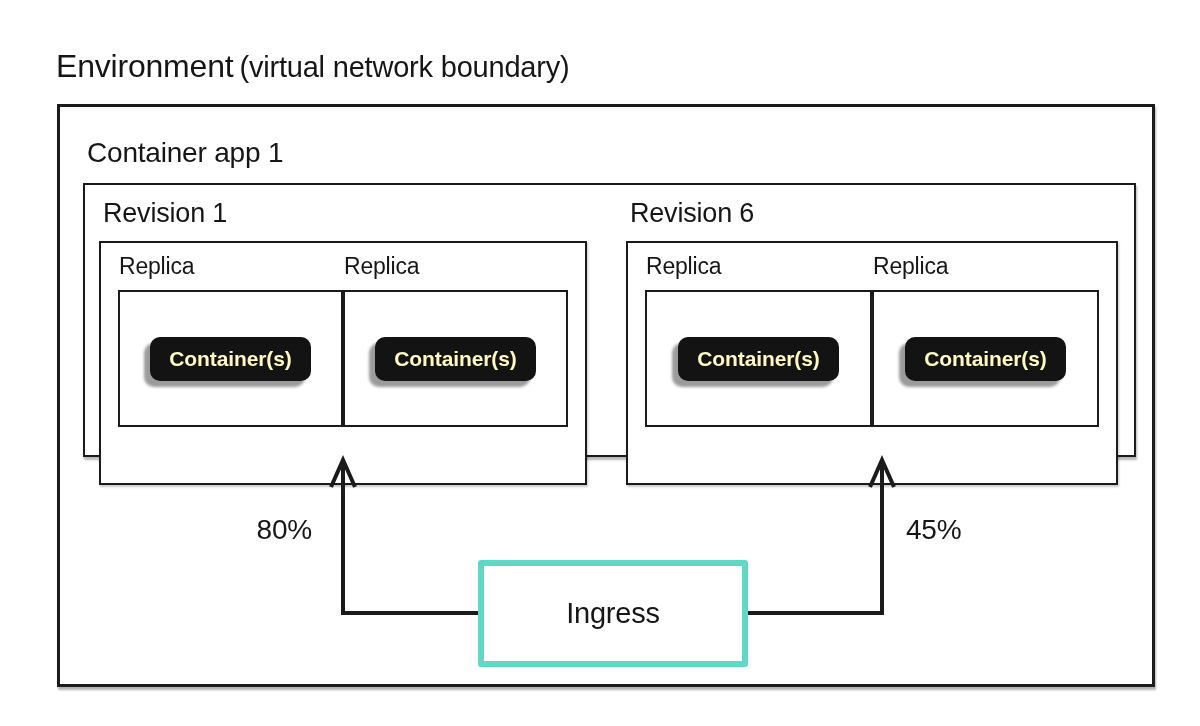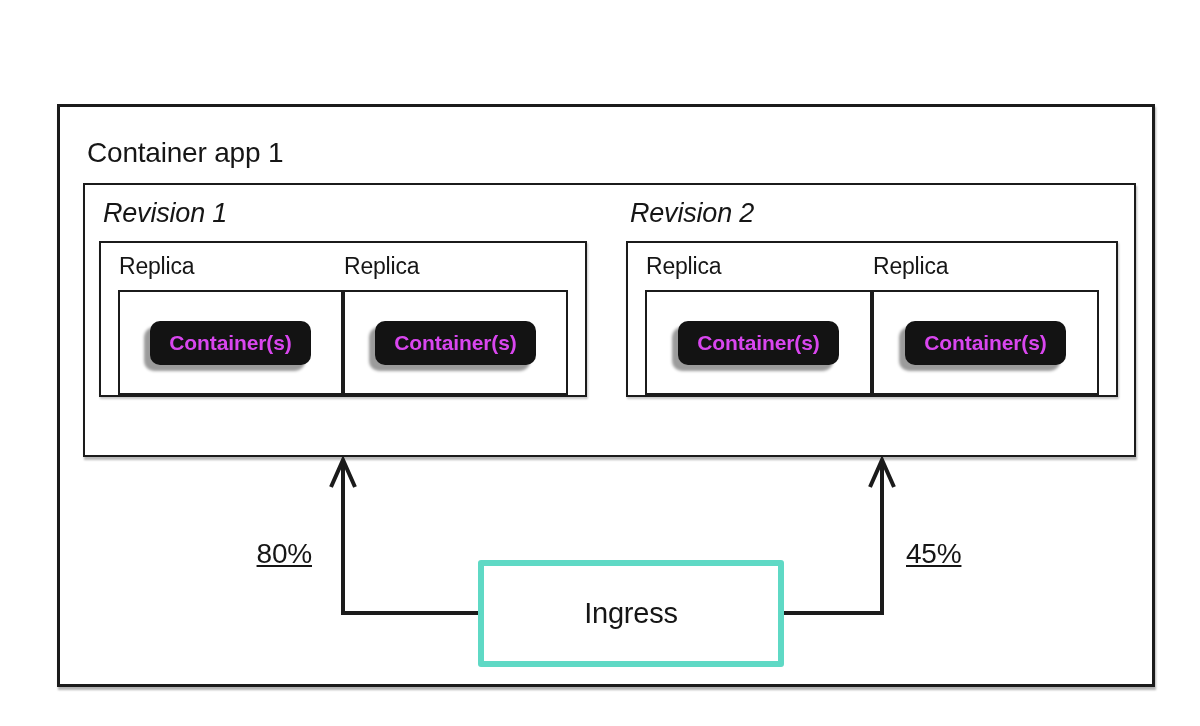--- a/index.html
+++ b/index.html
@@ -60,26 +60,25 @@
 
   .revision { position: absolute; top: 12px; }
   .revision-1 { left: 14px;  width: 488px; }
   .revision-2 { left: 541px; width: 492px; }
 
   .rev-label {
     font-size: 27px;
     margin-left: 4px;
     height: 32px;
     line-height: 32px;
-    font-style: italic;
   }
 
   .replica-set-box {
     margin-top: 12px;
-    height: 156px;
+    height: 244px;
     border: 2px solid #1b1b1b;
     background: #ffffff;
     display: flex;
     padding: 10px 17px 0 17px;
     box-shadow: 1px 2px 2px rgba(0,0,0,0.22);
   }
 
   .replica-unit { flex: 1; display: flex; flex-direction: column; min-width: 0; }
 
   .replica-label {
@@ -92,21 +91,21 @@
     height: 137px;
     border: 2px solid #1b1b1b;
     background: #ffffff;
     display: flex;
     align-items: center;
     justify-content: center;
   }
 
   .containers-badge {
     background: #131313;
-    color: #d946ef;
+    color: #fef9c3;
     font-size: 21px;
     font-weight: 700;
     letter-spacing: -0.1px;
     padding: 10px 19px;
     border-radius: 10px;
     box-shadow: -6px 6px 3px #9b9b9b;
     white-space: nowrap;
   }
 
   
@@ -114,47 +113,49 @@
     position: absolute;
     left: 0; top: 0;
     width: 1200px;
     height: 726px;
     pointer-events: none;
   }
 
   .traffic-label {
     position: absolute;
     font-size: 28px;
-    top: 538px;
-    text-decoration: underline;
+    top: 514px;
   }
   .traffic-80 { left: 252px; width: 60px; text-align: right; }
   .traffic-20 { left: 906px; }
 
   
   .ingress-box {
     position: absolute;
     left: 478px;
     top: 560px;
-    width: 306px;
+    width: 270px;
     height: 107px;
     border: 6px solid #5fd9c5;
     border-radius: 3px;
     background: #ffffff;
     display: flex;
     align-items: center;
     justify-content: center;
   }
   .ingress-label { font-size: 29px; }
 </style>
 </head>
 <body>
 
 <div class="canvas">
 
+  <div class="diagram-title">
+    <span class="title-main">Environment</span><span class="title-sub">(virtual network boundary)</span>
+  </div>
 
   <div class="env-box">
 
     <div class="app-label">Container app 1</div>
 
     <div class="app-box">
 
       <div class="revision revision-1">
         <div class="rev-label">Revision 1</div>
         <div class="replica-set-box">
@@ -167,21 +168,21 @@
           <div class="replica-unit">
             <div class="replica-label">Replica</div>
             <div class="replica-box">
               <div class="containers-badge">Container(s)</div>
             </div>
           </div>
         </div>
       </div>
 
       <div class="revision revision-2">
-        <div class="rev-label">Revision 2</div>
+        <div class="rev-label">Revision 6</div>
         <div class="replica-set-box">
           <div class="replica-unit">
             <div class="replica-label">Replica</div>
             <div class="replica-box">
               <div class="containers-badge">Container(s)</div>
             </div>
           </div>
           <div class="replica-unit">
             <div class="replica-label">Replica</div>
             <div class="replica-box">

